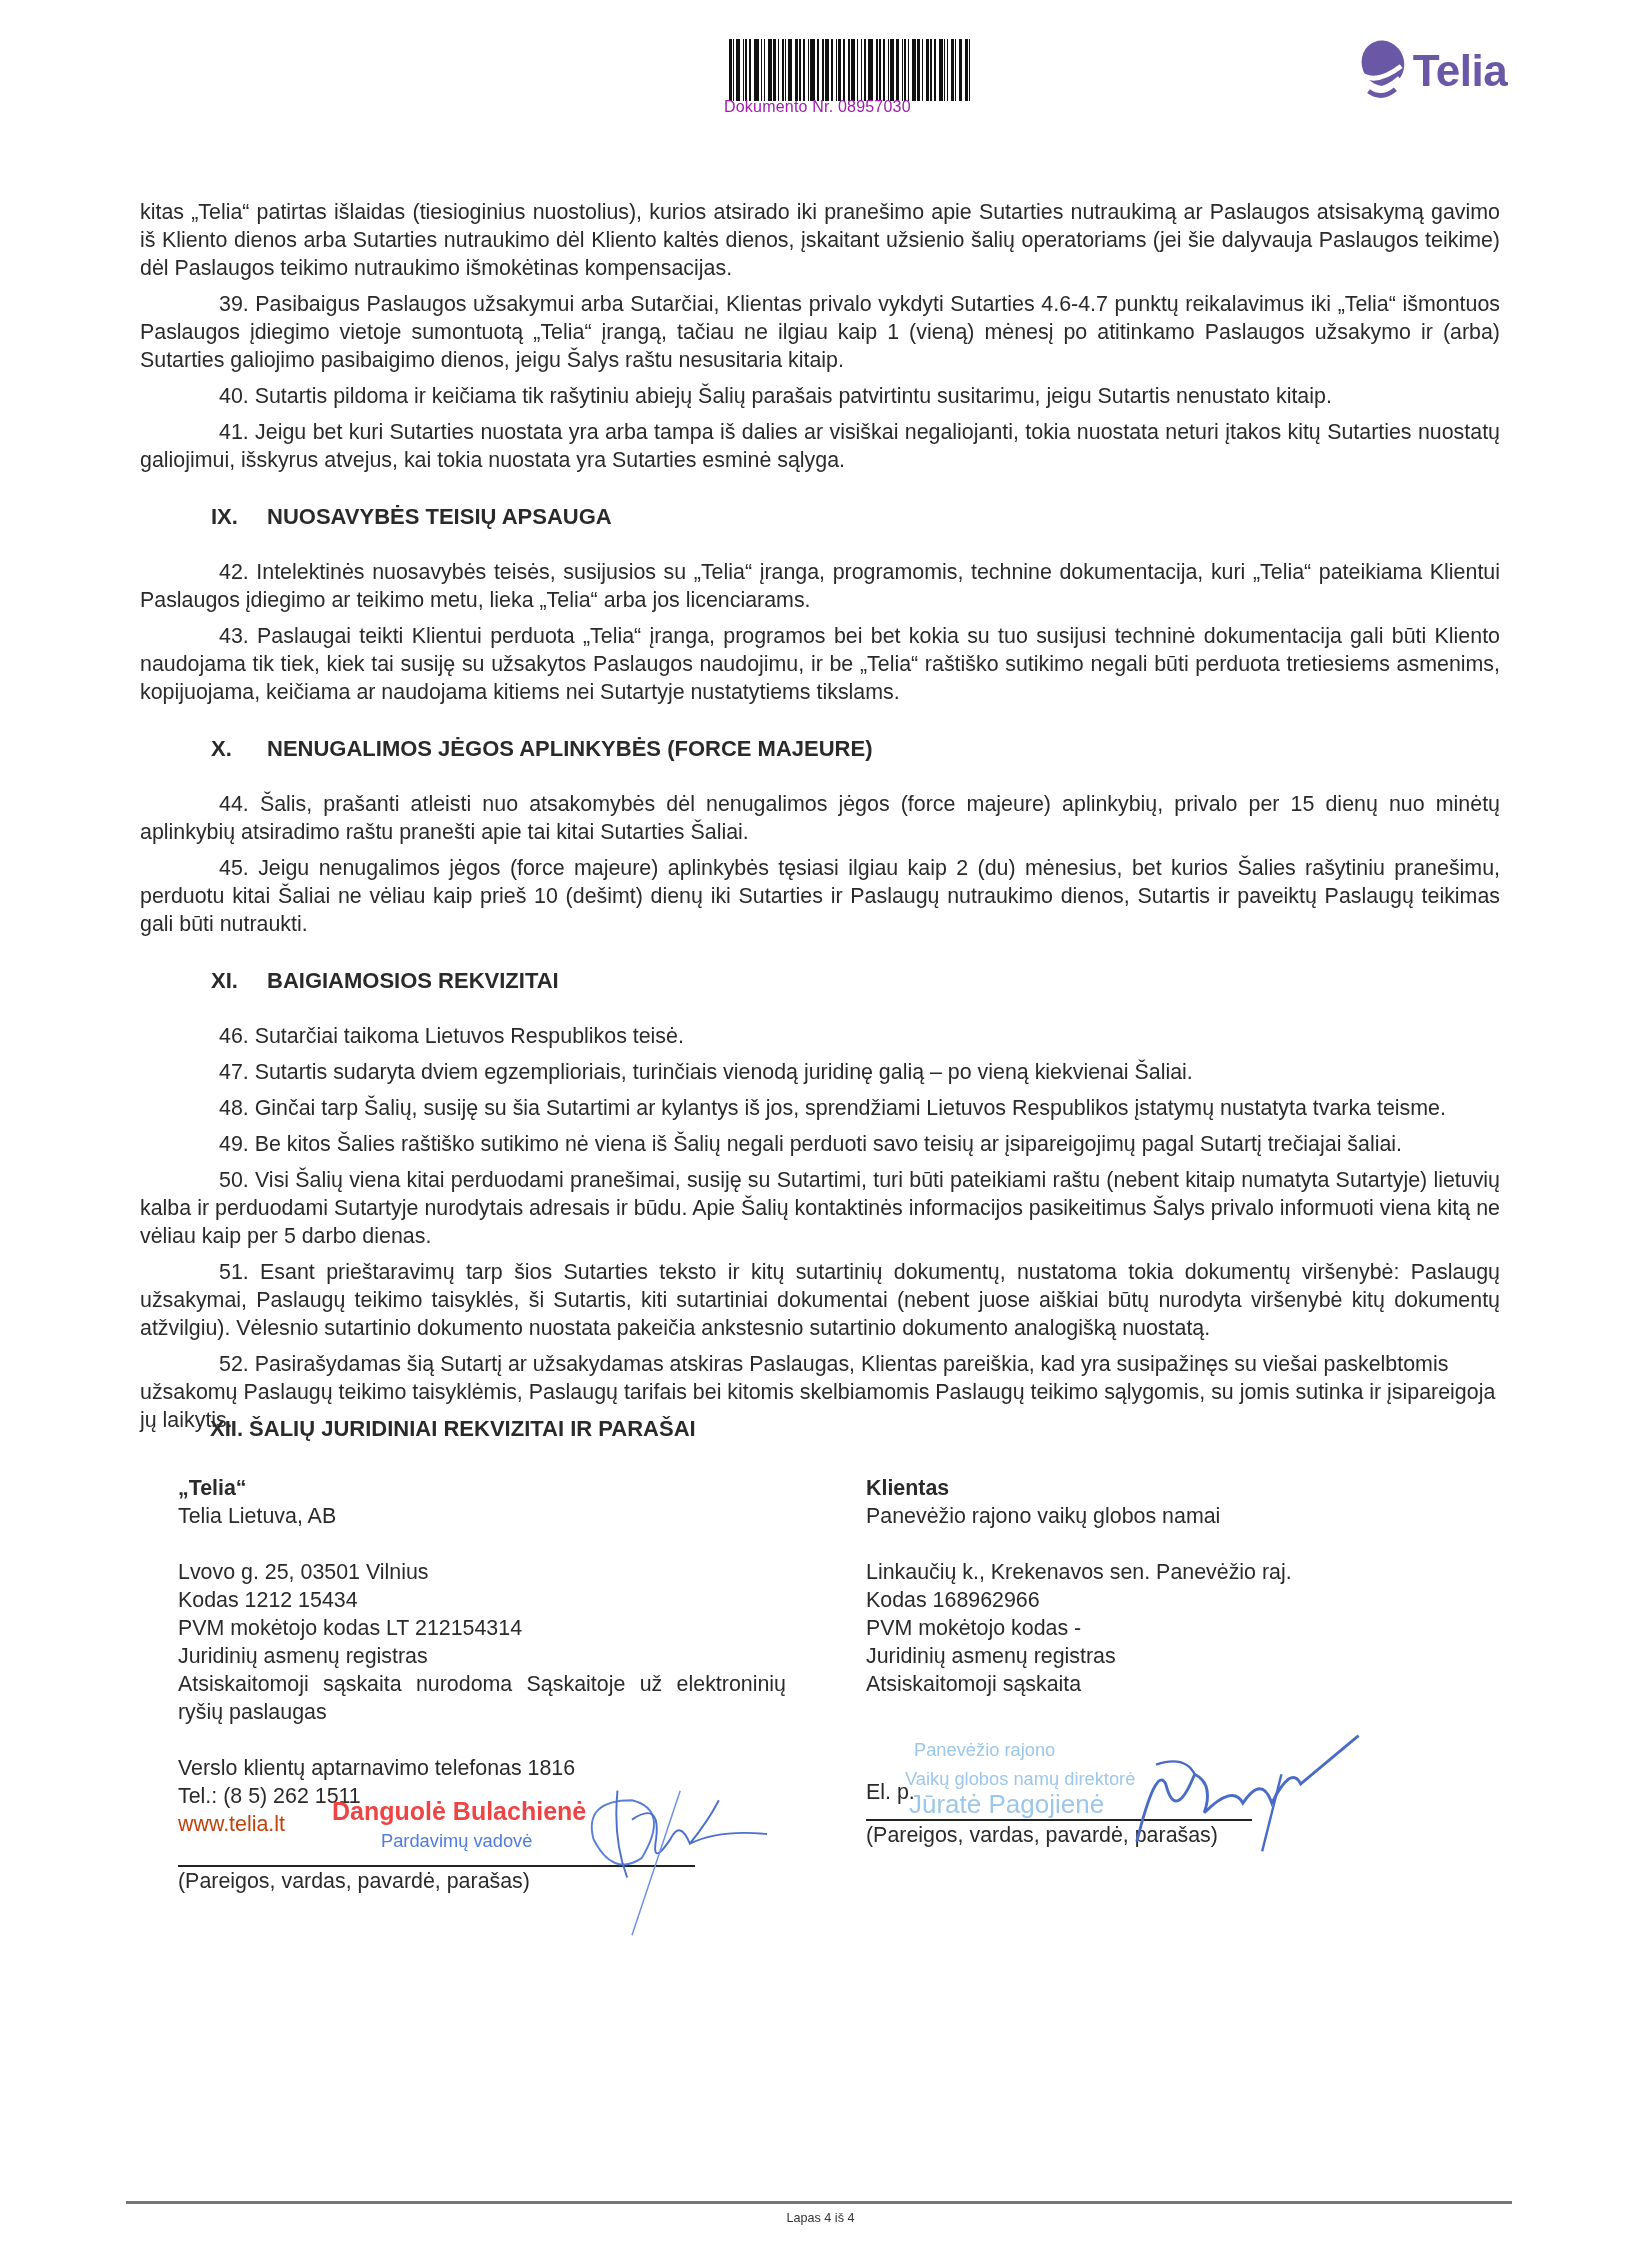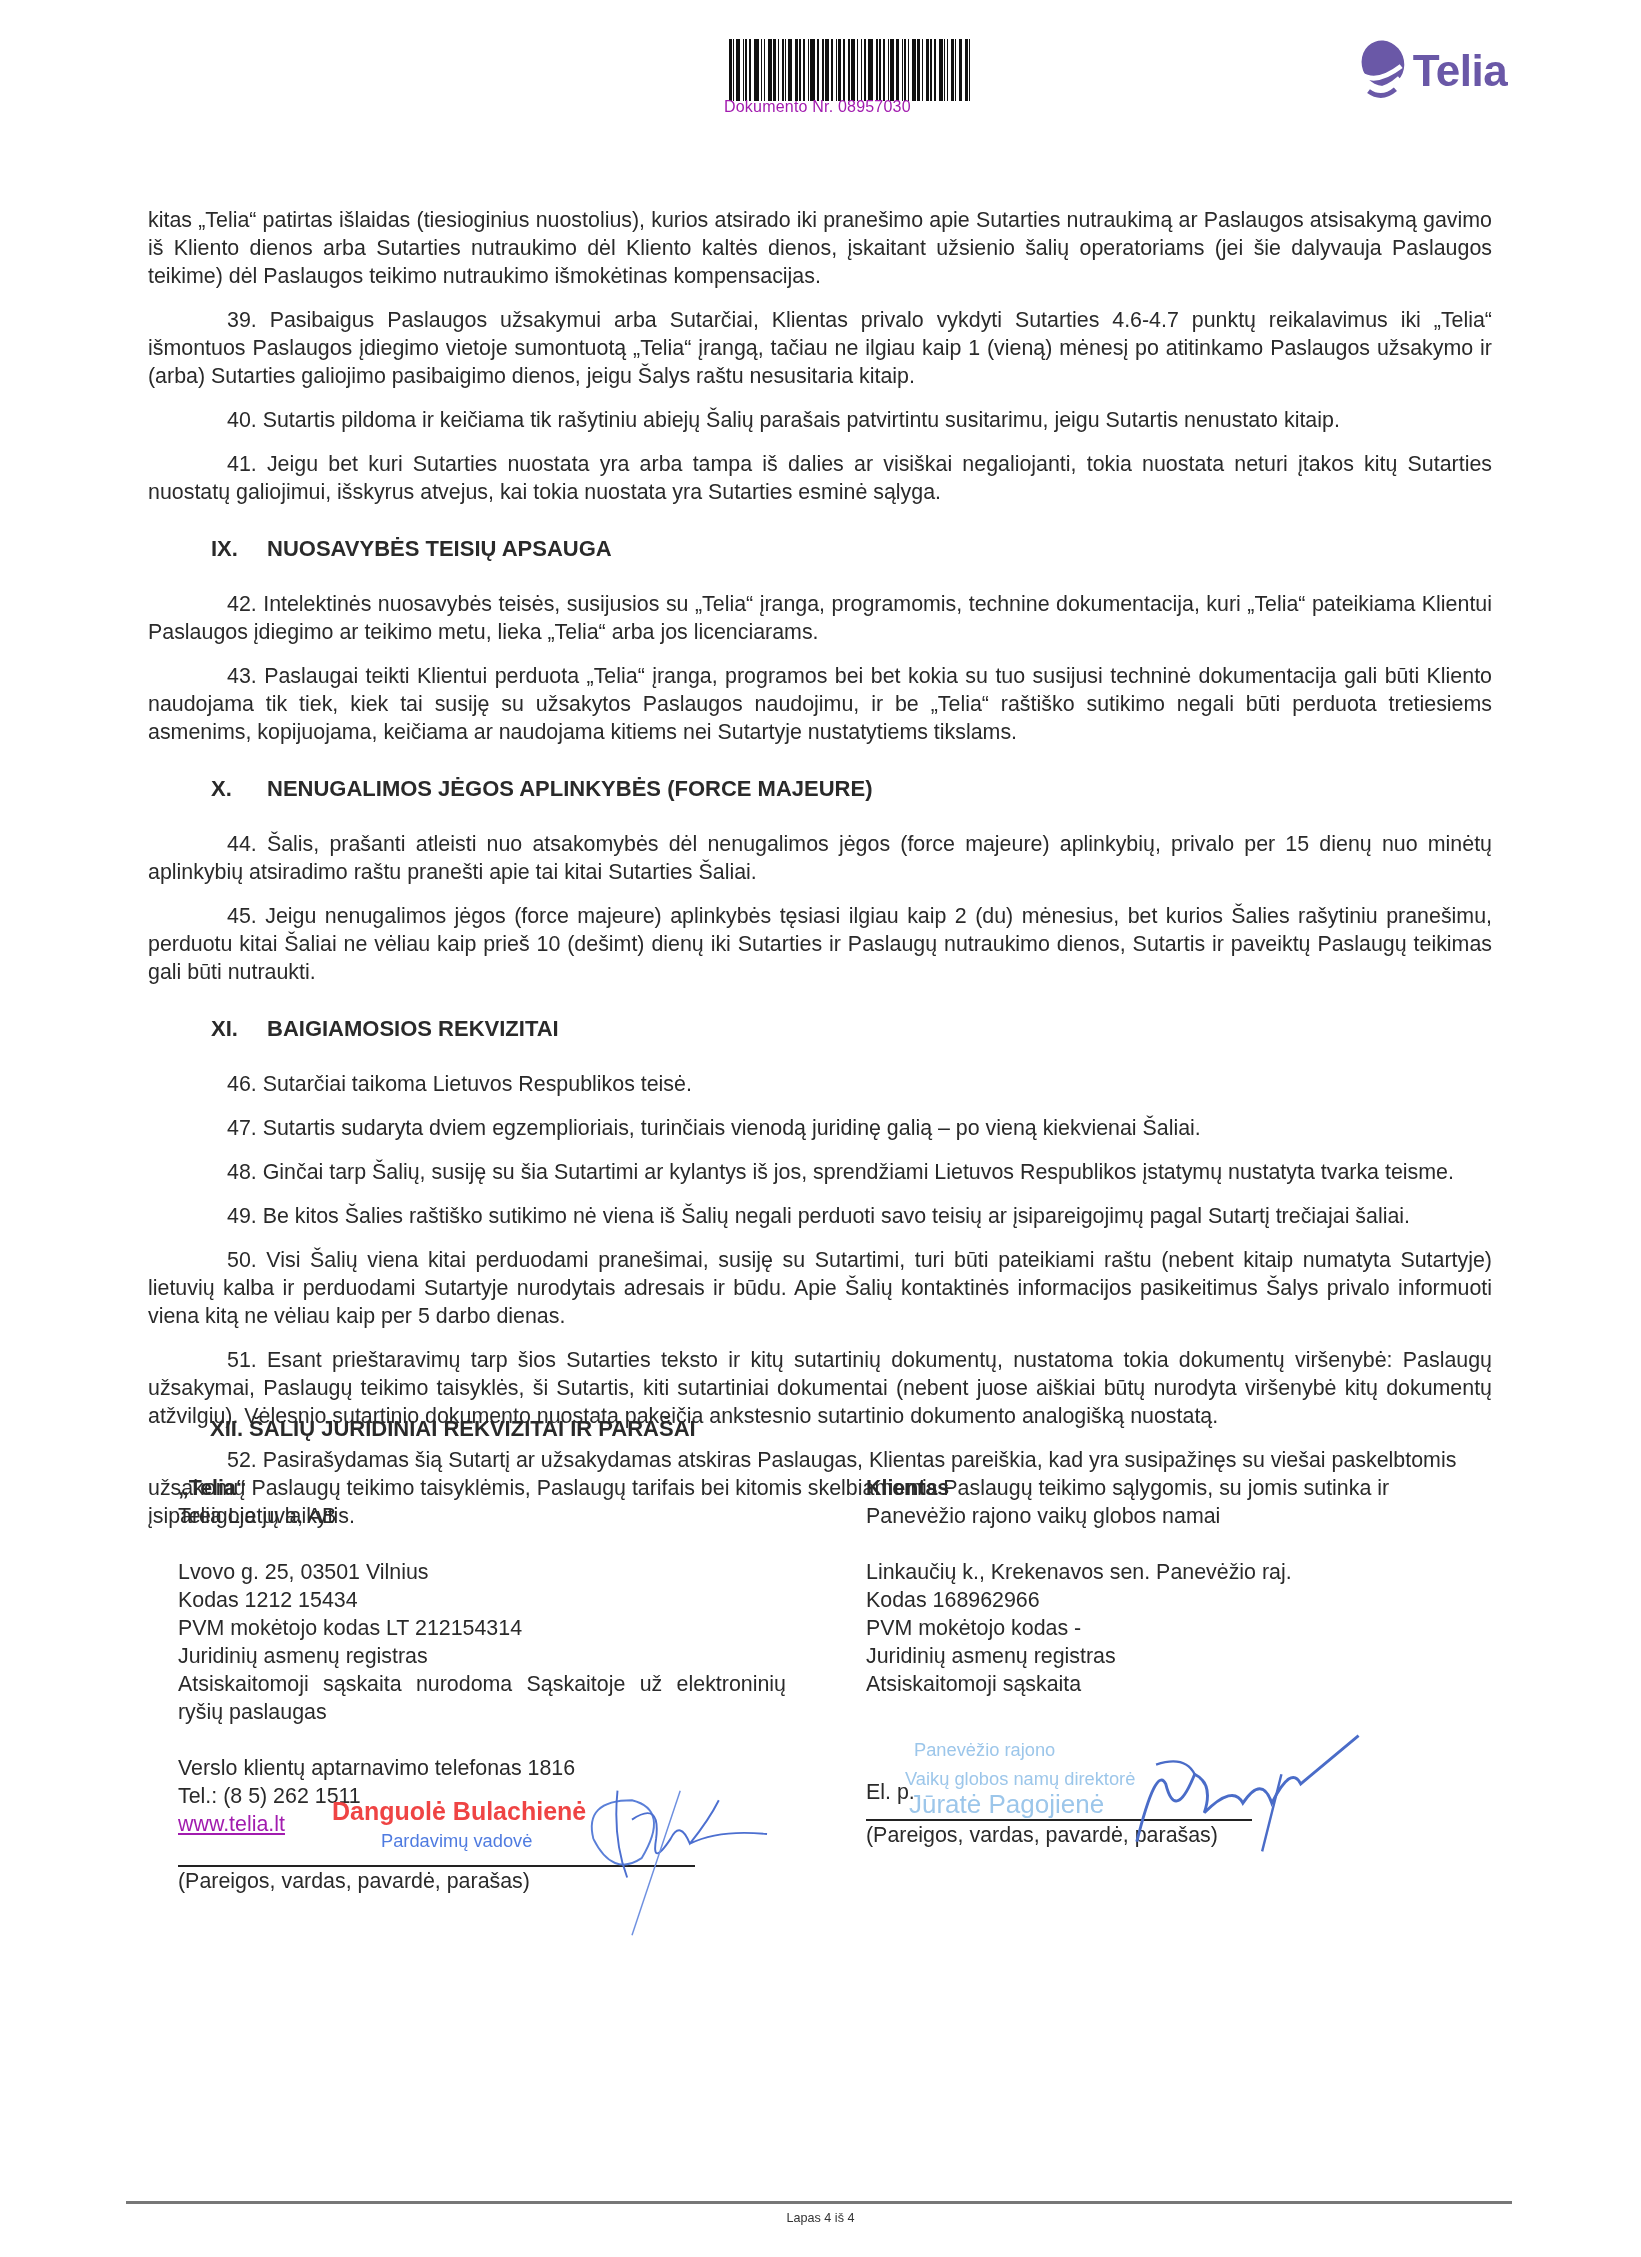--- a/index.html
+++ b/index.html
@@ -9,34 +9,34 @@
 
   
   .barcode { left: 729px; top: 39px; width: 246px; height: 62px; display: flex; align-items: stretch; }
   .barcode span { display: block; background: #111; height: 100%; }
   .doc-no { left: 724px; top: 98px; font-size: 16px; color: #a21caf; letter-spacing: 0.2px; }
   .logo { left: 1357px; top: 37px; display: flex; align-items: center; }
   .logo-word { font-size: 44px; font-weight: bold; color: #6a58a7; margin-left: 7.7px; letter-spacing: -0.5px; }
 
   
   .content { left: 132px; top: 190px; width: 1376px; font-size: 21.4px; line-height: 28px; }
-  .p { margin: 16px; text-align: justify; }
+  .p { margin: 8px; text-align: justify; }
   .p.ind { text-indent: 79px; }
   .p.left { text-align: left; }
   .sec { margin: 29px 0 27px 79px; font-weight: bold; font-size: 22px; }
   .sec .num { display: inline-block; width: 56px; }
 
   
   .req-title { left: 210px; top: 1416px; font-weight: bold; font-size: 22px; }
   .col { font-size: 21.4px; line-height: 28px; }
   .col-left { left: 178px; top: 1474px; width: 676px; }
   .col-right { left: 866px; top: 1474px; width: 676px; }
   .col .b { font-weight: bold; }
   .gap { height: 28px; }
-  .link { color: #a21caf; text-decoration: underline; }
+  .link { color: #c2410c; }
   .sig-line { height: 1.9px; background: #222; }
   .sig-caption { font-size: 21.4px; }
 
   .stamp { color: #ef4444; font-weight: bold; }
   .stamp2 { color: #9cc6ea; }
 
   .footer-line { left: 126px; top: 2201px; width: 1386px; height: 2.9px; background: #777; }
   .footer { left: 0; width: 1641px; top: 2211px; text-align: center; font-size: 12.6px; color: #333; }
 </style>
 </head>

